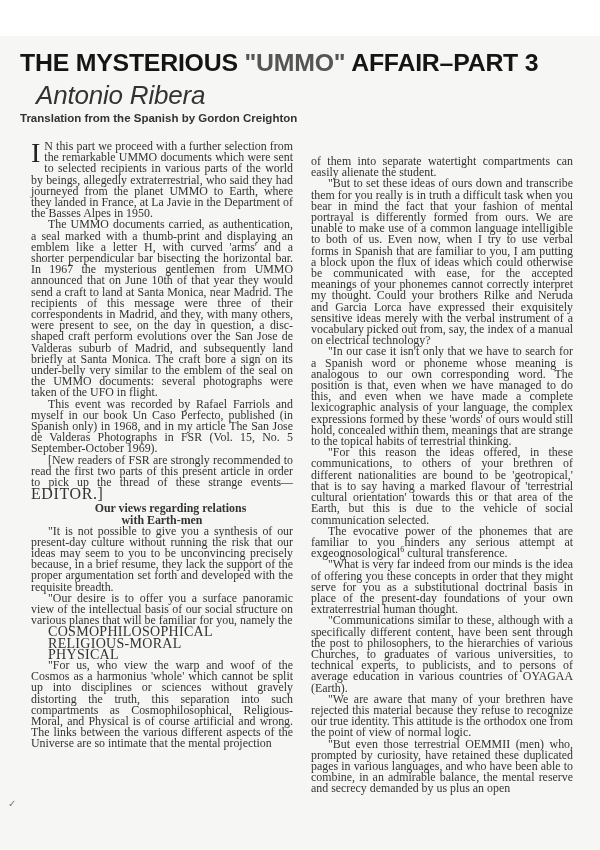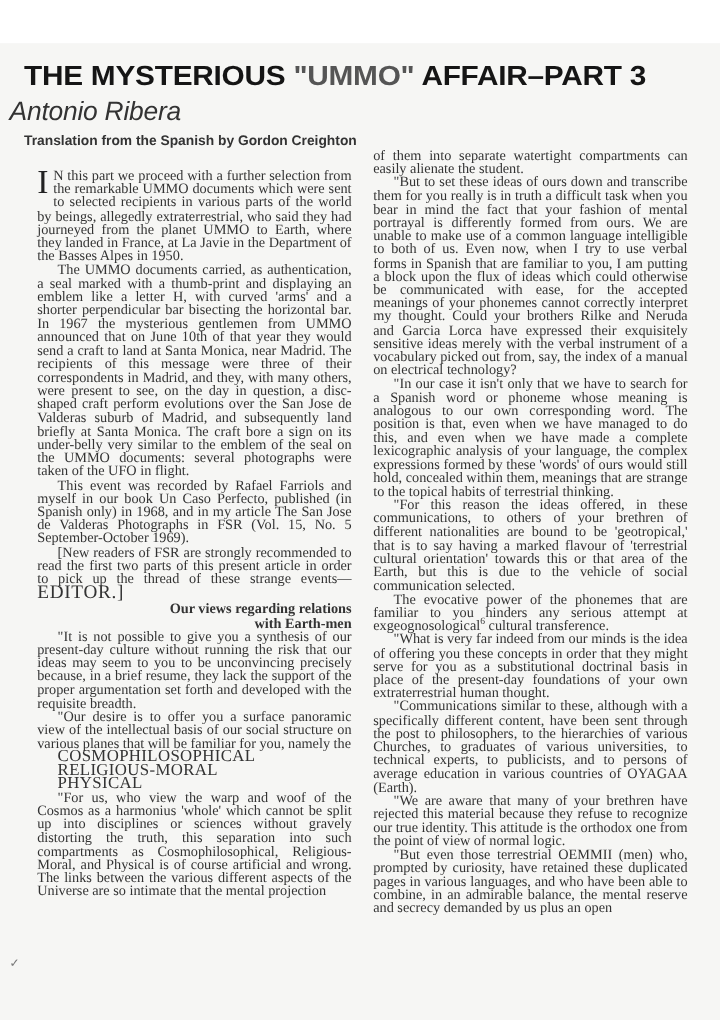--- a/index.html
+++ b/index.html
@@ -14,47 +14,47 @@
     }
     .title {
       position: absolute; left: 20px; top: 50px;
       font-family: "Liberation Sans", sans-serif;
       font-weight: bold; font-size: 23px; letter-spacing: -0.2px;
       color: #151515; white-space: nowrap;
       transform: scaleX(1.08); transform-origin: left top;
     }
     .title .ummo { color: #555555; }
     .author {
-      position: absolute; left: 8px; top: 80px;
+      position: absolute; left: 36px; top: 80px;
       font-family: "Liberation Sans", sans-serif;
-      font-style: italic; font-size: 22px; font-weight: normal;
+      font-style: italic; font-size: 26px; font-weight: normal;
       color: #333; letter-spacing: -0.2px;
     }
     .translator {
       position: absolute; left: 20px; top: 112px;
       font-family: "Liberation Sans", sans-serif;
       font-weight: bold; font-size: 11.5px; color: #333; text-align: center;
     }
     .col {
       position: absolute; top: 141px; width: 262px;
       font-family: "Liberation Serif", serif;
       font-size: 11.9px; line-height: 11.2px;
       color: #333; text-align: justify;
     }
     .col.left { left: 31px; }
-    .col.right { left: 311px; top: 124px; }
+    .col.right { left: 311px; top: 156px; }
     .col p { margin: 0; text-indent: 17px; }
     .col p.noindent { text-indent: 0; }
     .dropcap {
       float: left; font-size: 28px; line-height: 22px;
       margin: 1px 4px 0 0; color: #222;
     }
     .caps { letter-spacing: 0.6px; font-size: 16px; }
     .subhead {
-      text-align: right; font-weight: bold; margin: 10px 0 8px 0;
+      text-align: center; font-weight: bold; margin: 10px 0 8px 0;
       line-height: 12px; text-indent: 0;
     }
     .list-line { text-indent: 10px; margin: 0; font-size: 14px; letter-spacing: 0.3px; text-align: left; }
     .italic { }
     sup { font-size: 8px; line-height: 0; }
     .margin-mark {
       position: absolute; left: 8px; top: 798px; font-size: 10px;
       font-family: "DejaVu Sans", sans-serif; color: #777;
     }
   </style>

